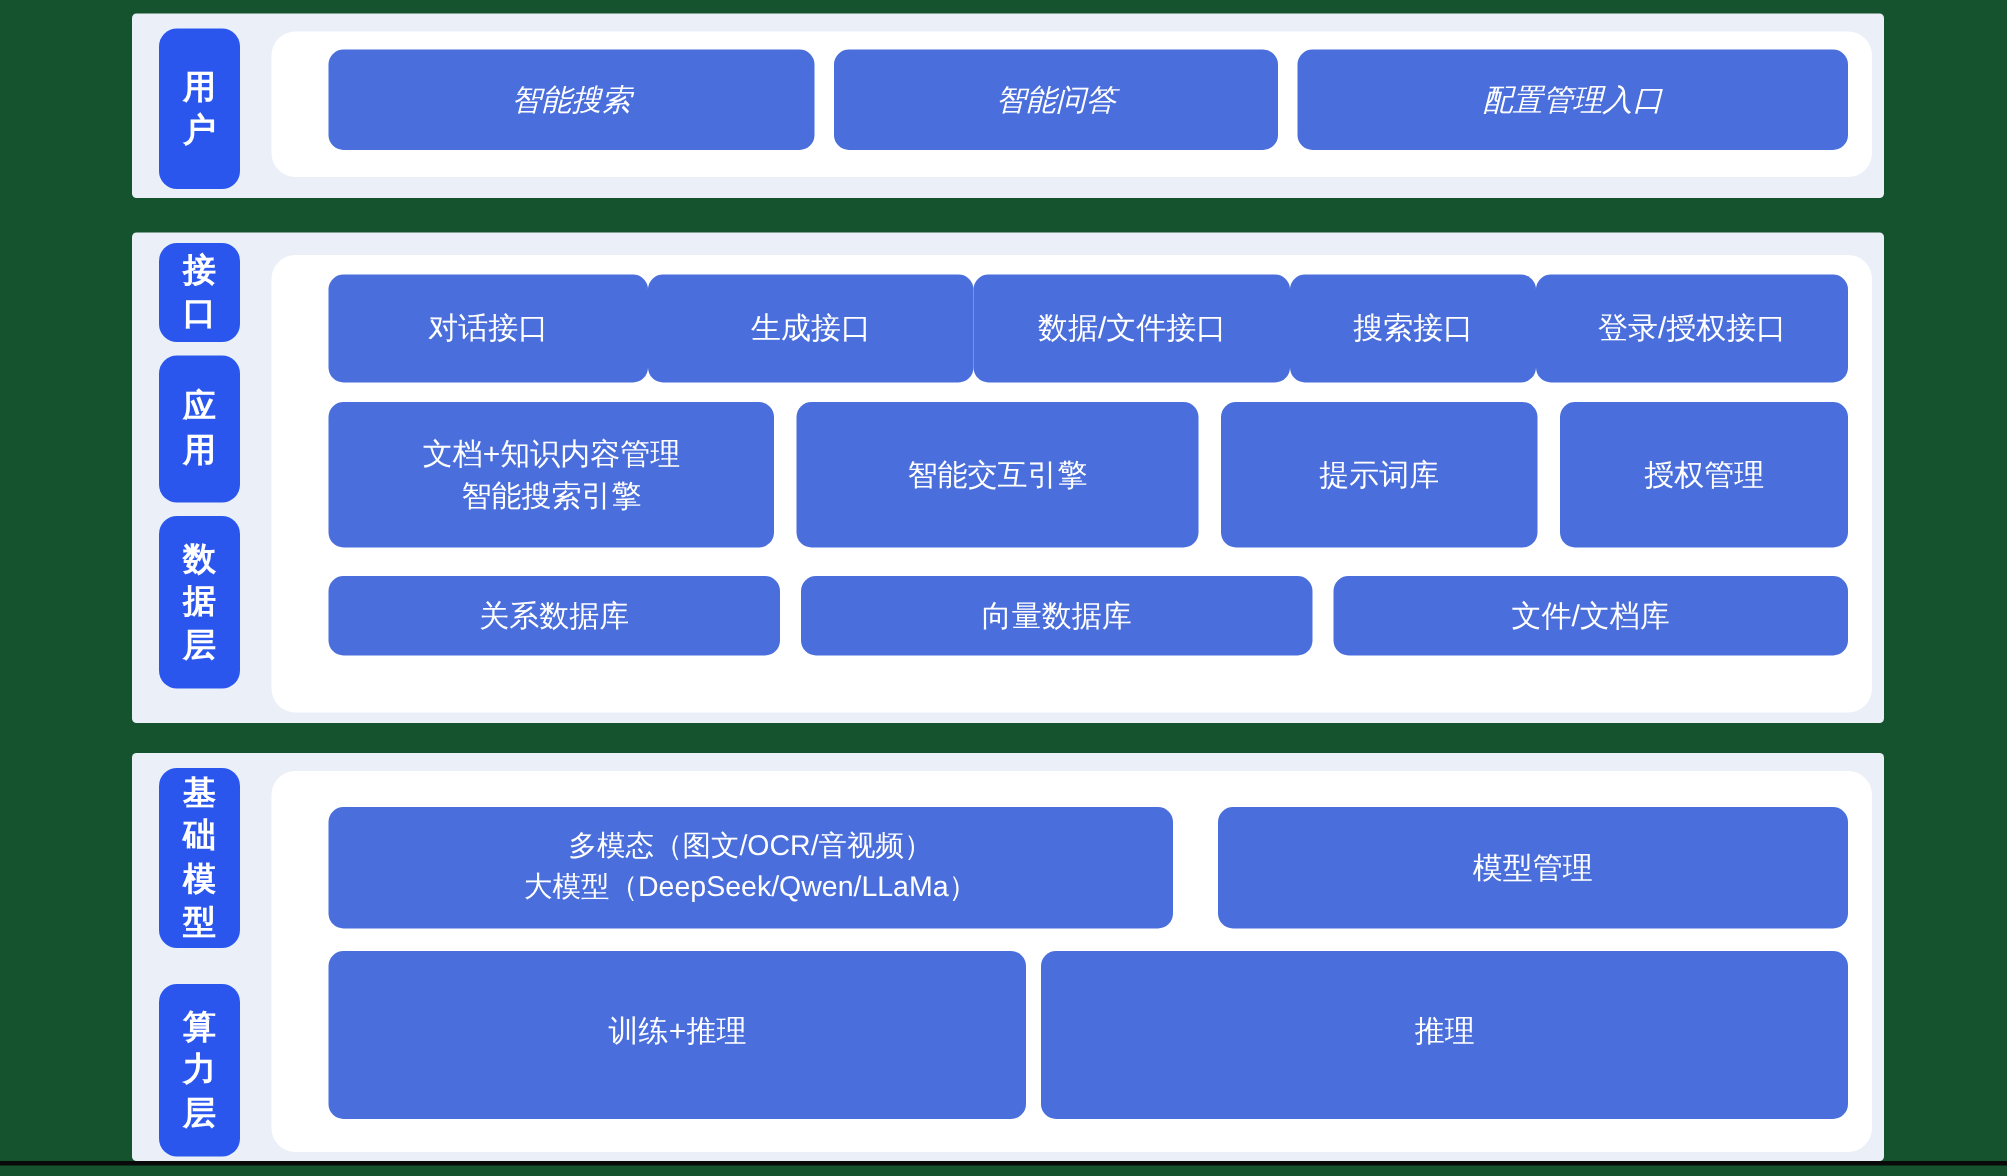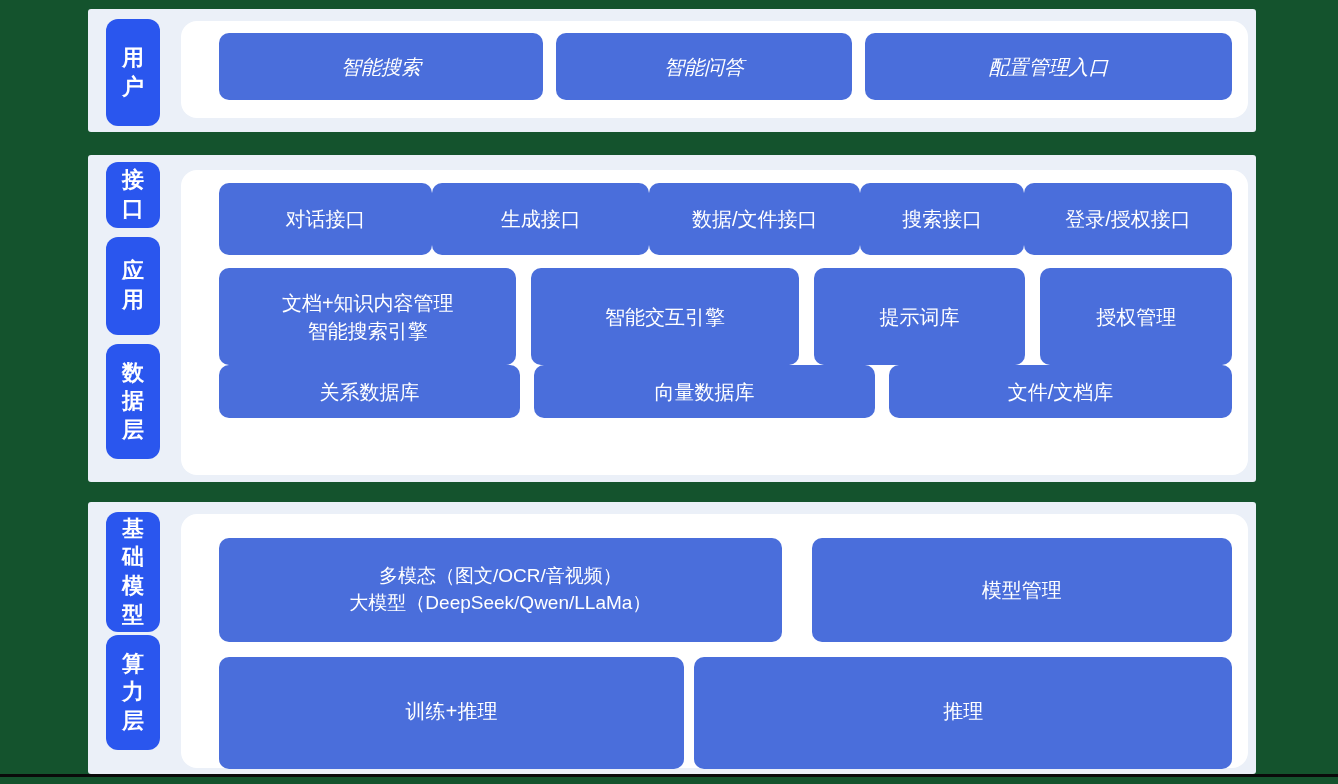--- a/index.html
+++ b/index.html
@@ -31,28 +31,28 @@
   .card-bottom{top:12px;height:254px;padding-top:24px;}
 
   .row{display:flex;}
   .btn{background:var(--button-blue);border-radius:10px;color:var(--text-white);
     display:flex;align-items:center;justify-content:center;text-align:center;
     font-size:20px;line-height:1.4;white-space:pre-line;}
   .fs19{font-size:19px;}
 
   .row-user{height:67px;gap:13px;font-style:italic;}
   .row-mid1{height:72px;margin-bottom:13px;}
-  .row-mid2{height:97px;gap:15px;margin-bottom:0;}
+  .row-mid2{height:97px;gap:15px;margin-bottom:19px;}
   .row-mid3{height:53px;gap:14px;}
-  .row-bot1{height:104px;gap:30px;margin-bottom:15px;}
+  .row-bot1{height:81px;gap:30px;margin-bottom:15px;}
   .row-bot2{height:112px;gap:10px;font-family:Liberation Mono, monospace;}
 
   .labels-user{top:10px;}  .labels-user .label-box{height:107px;}
   .labels-mid{top:7px;gap:9px;}
-  .labels-bottom{top:10px;gap:3px;}
+  .labels-bottom{top:10px;gap:24px;}
 
   .footer-line{position:absolute;left:0;top:774px;width:1338px;height:3px;background:var(--footer-line);}
 </style>
 </head>
 <body>
 
 <div class="stage">
 
   <div class="panel panel-user">
     <div class="labels labels-user">

